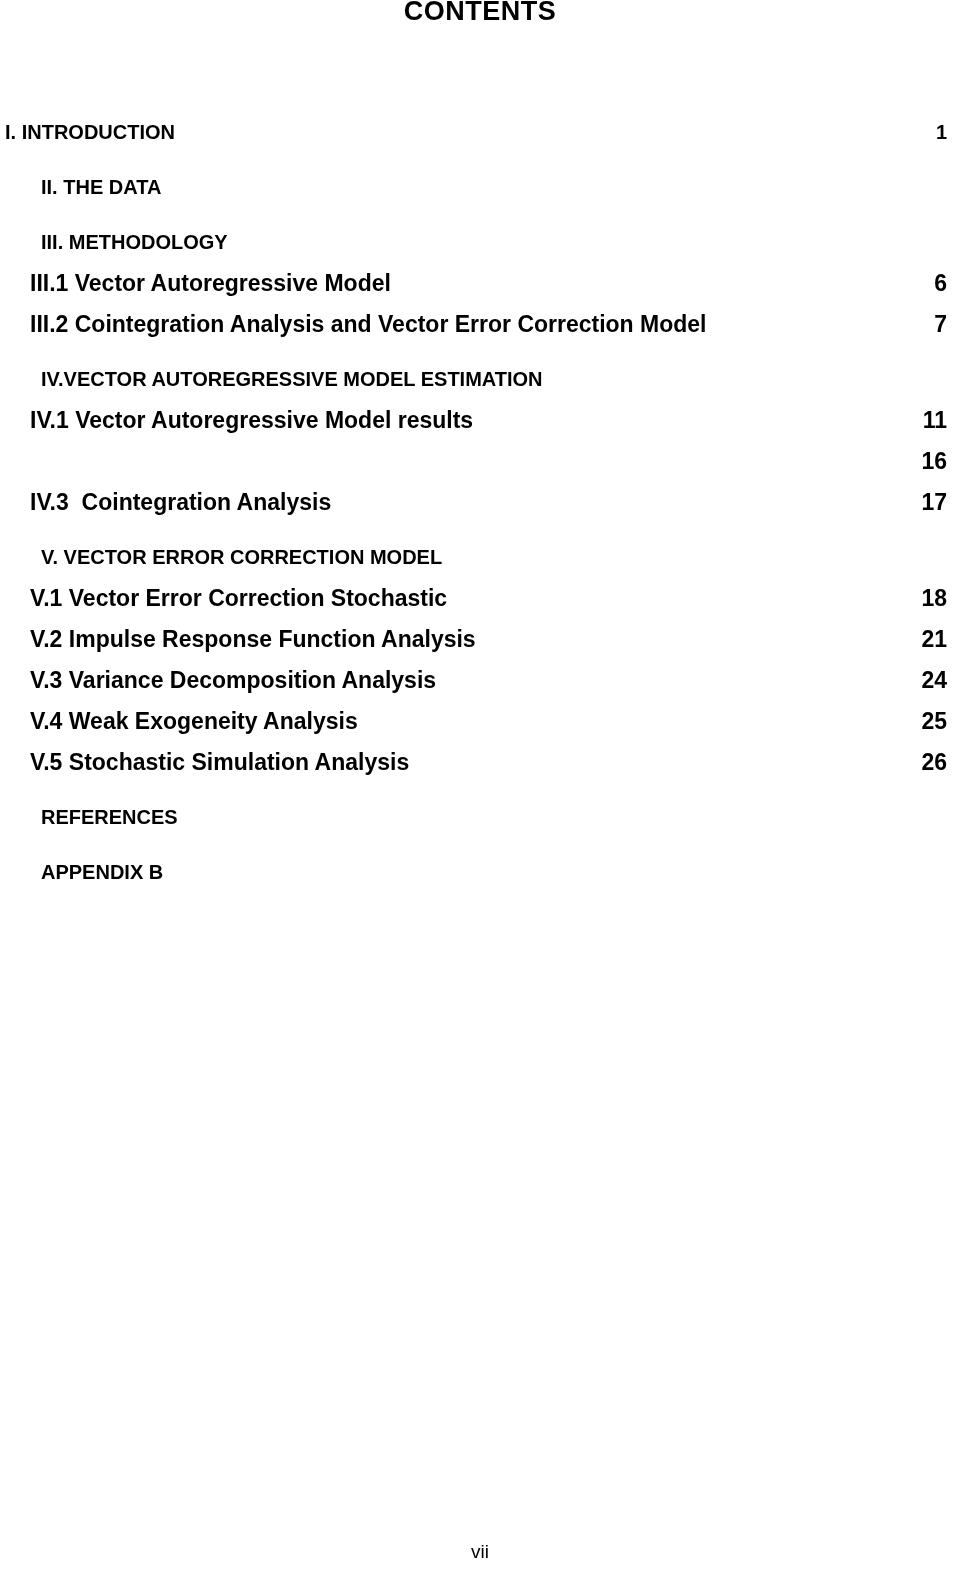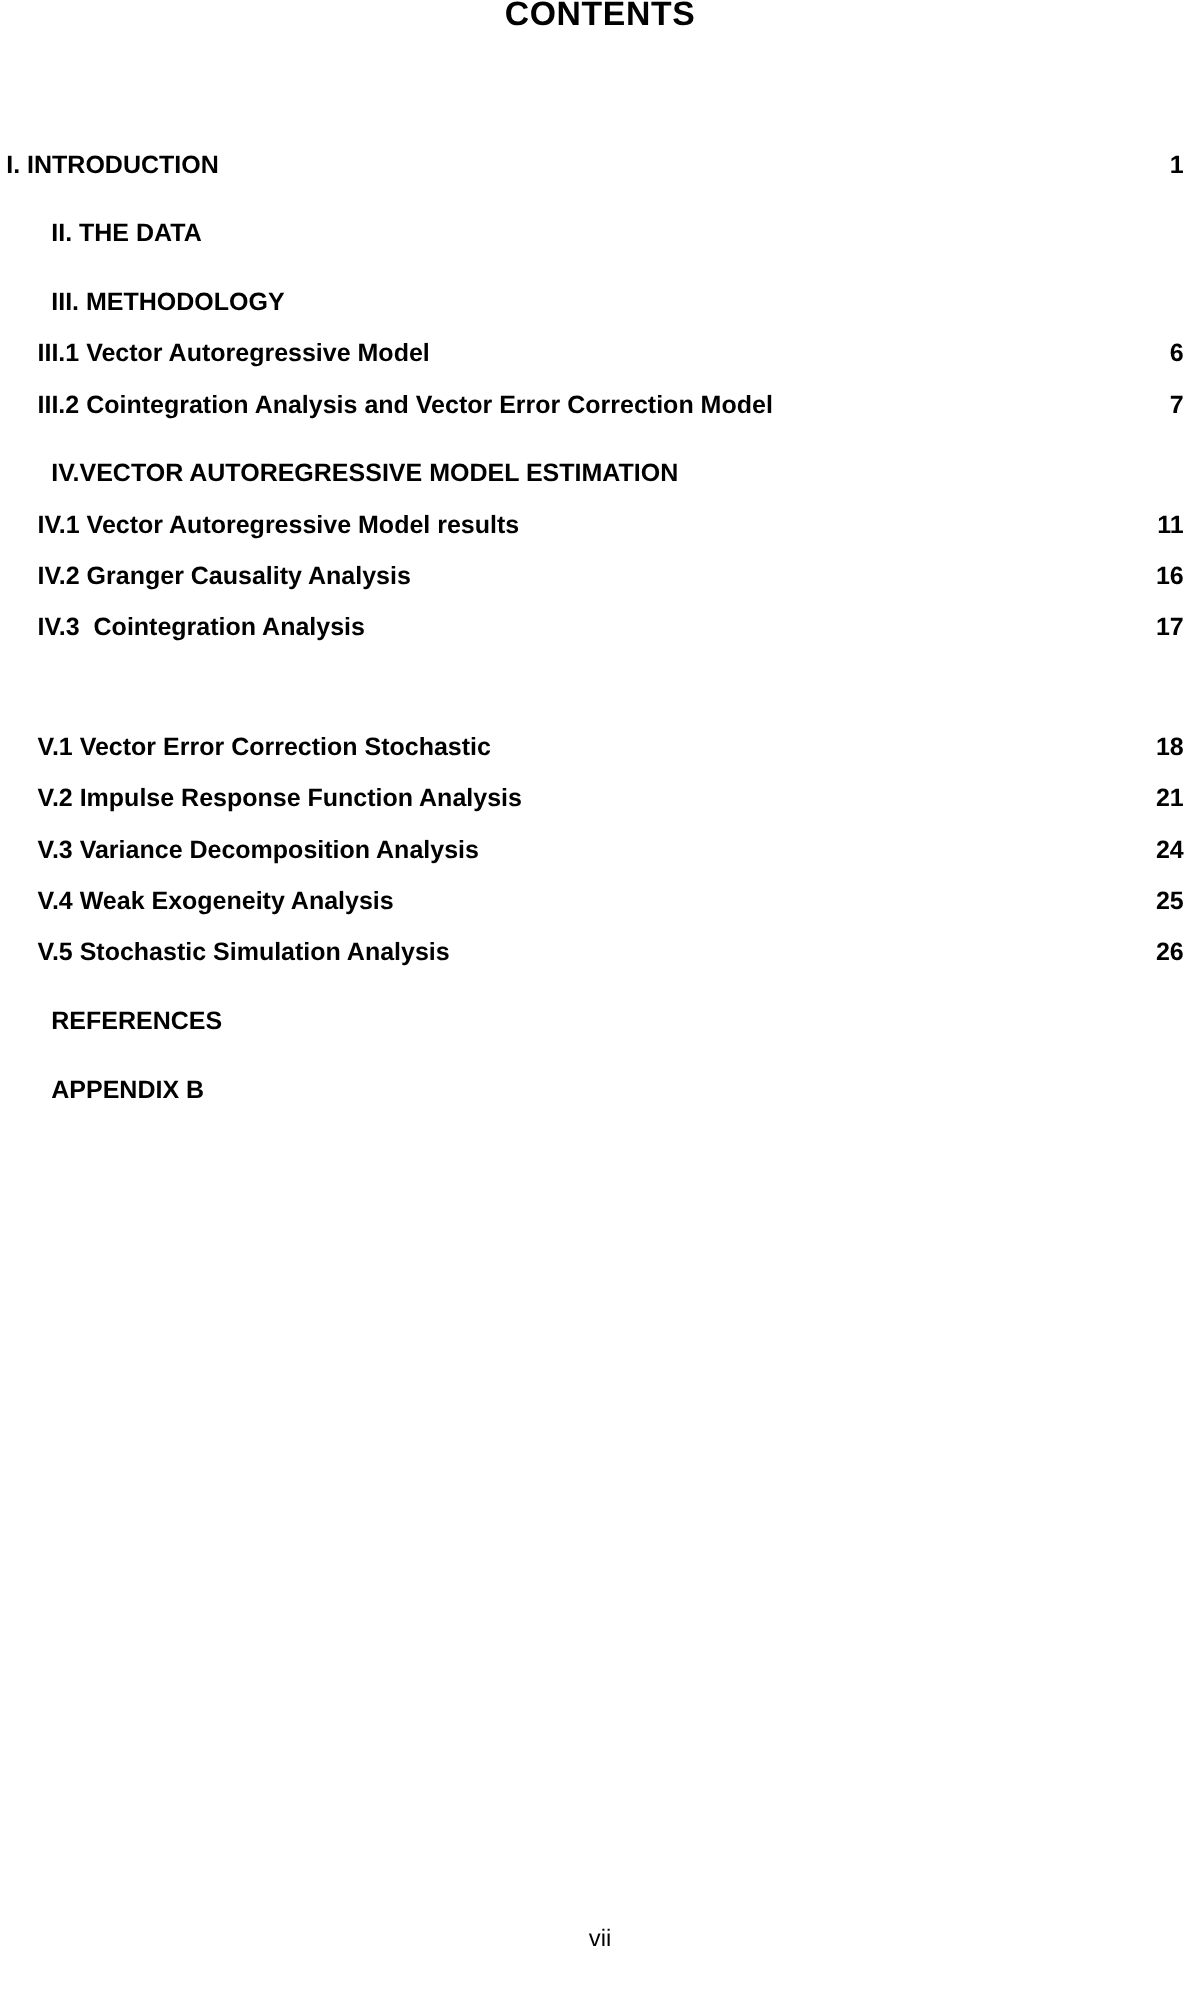--- a/index.html
+++ b/index.html
@@ -75,21 +75,21 @@
   .toc-row.lvl0 {
     padding-left: 5px;
     font-size: 20px;
     line-height: 41px;
     height: 41px;
   }
 
   
   .toc-row.lvl1 {
     padding-left: 30px;
-    font-size: 20px;
+    font-size: 23px;
     line-height: 41px;
     height: 41px;
   }
   .toc-row.gap-before-lg {
     margin-top: 14px;
     margin-left: 36px;
   }
 
   
   .footer-page {
@@ -111,23 +111,23 @@
   <div class="toc-title">CONTENTS</div>
 
   <div class="toc-list">
       <div class="toc-row lvl0"><span class="label">I. INTRODUCTION</span><span class="spacer"></span><span class="page-no">1</span></div>
       <div class="toc-row lvl0 gap-before-lg"><span class="label">II. THE DATA</span><span class="spacer"></span><span class="page-no">2</span></div>
       <div class="toc-row lvl0 gap-before-lg"><span class="label">III. METHODOLOGY</span><span class="spacer"></span><span class="page-no">6</span></div>
       <div class="toc-row lvl1"><span class="label">III.1 Vector Autoregressive Model</span><span class="spacer"></span><span class="page-no">6</span></div>
       <div class="toc-row lvl1"><span class="label">III.2 Cointegration Analysis and Vector Error Correction Model</span><span class="spacer"></span><span class="page-no">7</span></div>
       <div class="toc-row lvl0 gap-before-lg"><span class="label">IV.VECTOR AUTOREGRESSIVE MODEL ESTIMATION</span><span class="spacer"></span><span class="page-no">11</span></div>
       <div class="toc-row lvl1"><span class="label">IV.1 Vector Autoregressive Model results</span><span class="spacer"></span><span class="page-no">11</span></div>
-      <div class="toc-row lvl1"><span class="label">IV.2 Granger Causality Analysis</span><span class="spacer"></span><span class="page-no">16</span></div>
+      <div class="toc-row lvl1"><span class="spacer"></span><span class="page-no">16</span></div>
       <div class="toc-row lvl1"><span class="label">IV.3  Cointegration Analysis</span><span class="spacer"></span><span class="page-no">17</span></div>
-      <div class="toc-row lvl0 gap-before-lg"><span class="spacer"></span><span class="page-no">18</span></div>
+      <div class="toc-row lvl0 gap-before-lg"><span class="label">V. VECTOR ERROR CORRECTION MODEL</span><span class="spacer"></span><span class="page-no">18</span></div>
       <div class="toc-row lvl1"><span class="label">V.1 Vector Error Correction Stochastic</span><span class="spacer"></span><span class="page-no">18</span></div>
       <div class="toc-row lvl1"><span class="label">V.2 Impulse Response Function Analysis</span><span class="spacer"></span><span class="page-no">21</span></div>
       <div class="toc-row lvl1"><span class="label">V.3 Variance Decomposition Analysis</span><span class="spacer"></span><span class="page-no">24</span></div>
       <div class="toc-row lvl1"><span class="label">V.4 Weak Exogeneity Analysis</span><span class="spacer"></span><span class="page-no">25</span></div>
       <div class="toc-row lvl1"><span class="label">V.5 Stochastic Simulation Analysis</span><span class="spacer"></span><span class="page-no">26</span></div>
       <div class="toc-row lvl0 gap-before-lg"><span class="label">REFERENCES</span><span class="spacer"></span><span class="page-no">34</span></div>
       <div class="toc-row lvl0 gap-before-lg"><span class="label">APPENDIX B</span><span class="spacer"></span><span class="page-no">37</span></div>
     </div>
 
   <div class="footer-page">vii</div>

